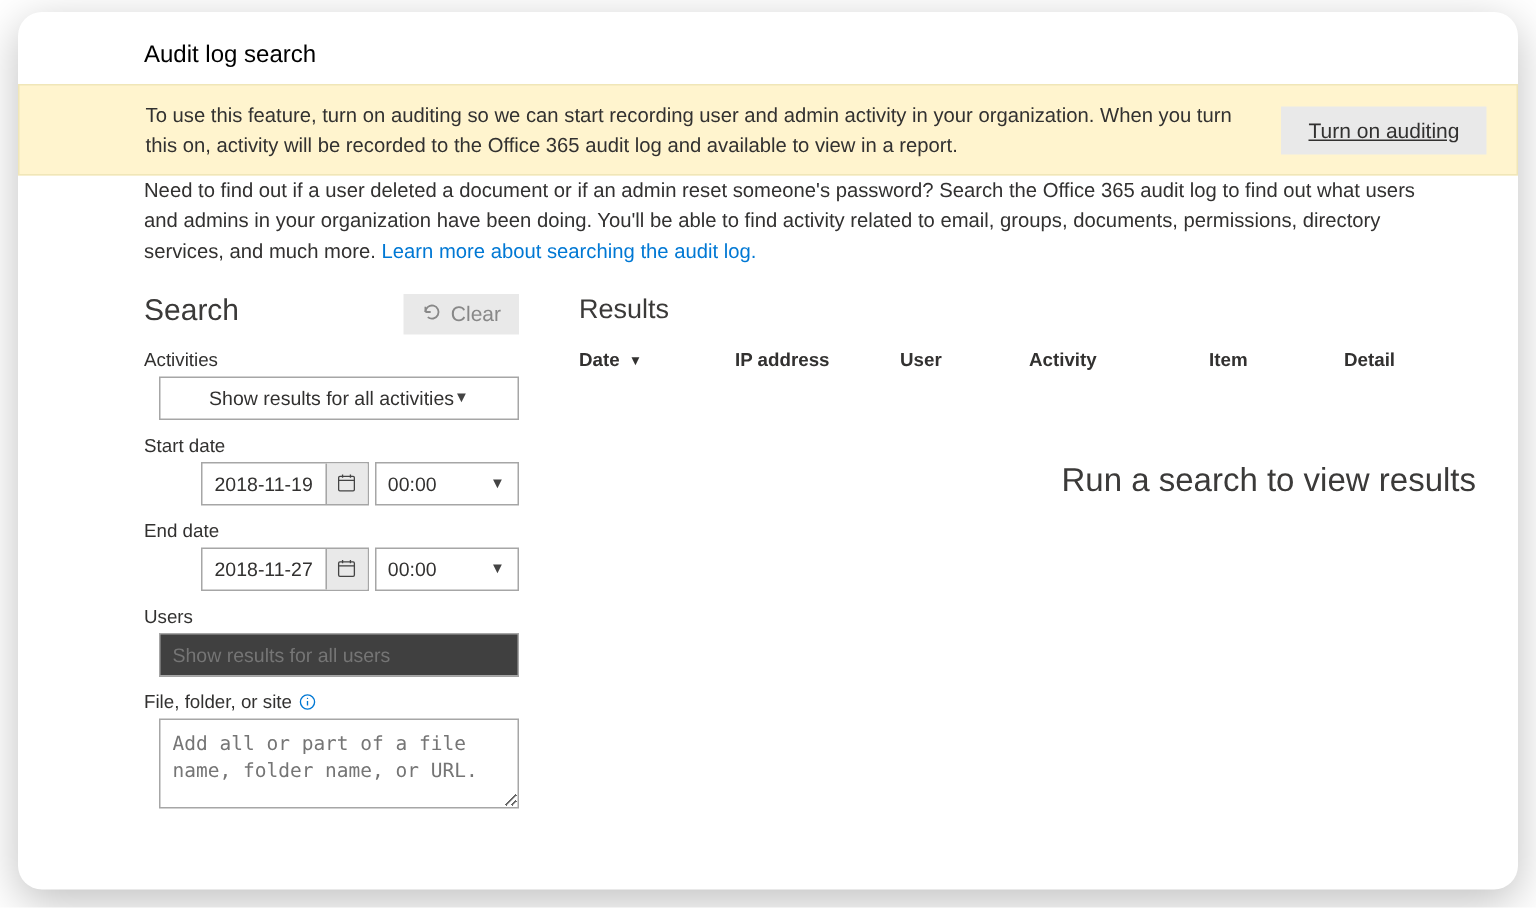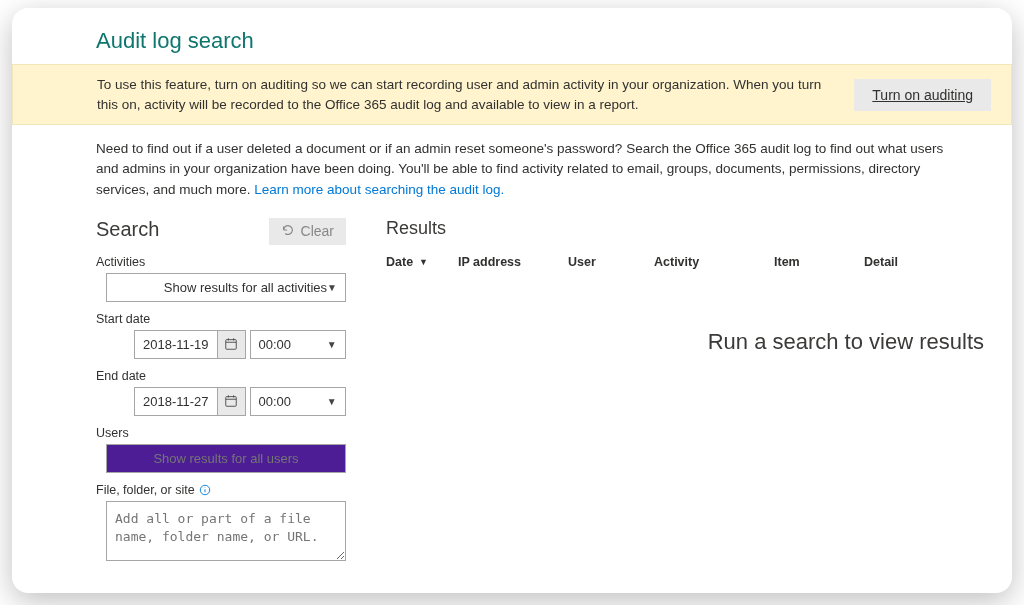--- a/index.html
+++ b/index.html
@@ -15,35 +15,34 @@
   .card {
     position: absolute;
     top: 8px; left: 12px; right: 12px; bottom: 12px;
     background: #fff;
     border-radius: 16px;
     box-shadow: 0 8px 30px rgba(0,0,0,0.25);
     overflow: hidden;
     padding: 20px 28px 20px 28px;
   }
   .page-title {
-    font-size: 22px;
+    font-size: 16px;
     font-weight: 400;
-    color: #0f766e;
+    color: #000000;
     margin: 0 0 10px 56px;
   }
   .banner {
     display: flex;
     align-items: center;
     gap: 20px;
     background: #fff4ce;
     border: 1px solid #f0e6b8;
     margin-left: -28px;
     margin-right: -28px;
     padding: 10px 20px 10px 84px;
-    margin-bottom: 14px;
   }
   .banner-text {
     flex: 1;
     font-size: 13.5px;
     line-height: 1.45;
     color: #323130;
   }
   .turn-on-btn {
     background: #e9e9e9;
     font-size: 14px;
@@ -96,21 +95,21 @@
     gap: 4px;
   }
   .info-ic { width: 12px; height: 12px; color: #0078d4; }
   .activities-dd {
     border: 1px solid #a6a6a6;
     font-size: 13px;
     padding: 6px 8px;
     margin-left: 10px;
     display: flex;
     align-items: center;
-    justify-content: flex-end;
+    justify-content: center;
     cursor: pointer;
     background: #fff;
   }
   .caret-down { font-size: 10px; color: #444; }
   .date-row { display: flex; gap: 4px; margin-left: 10px; padding-left: 28px; }
   .date-box {
     border: 1px solid #a6a6a6;
     display: flex;
     align-items: stretch;
     background: #fff;
@@ -137,22 +136,21 @@
     background: #fff;
     cursor: pointer;
   }
   .users-input {
     border: 1px solid #a6a6a6;
     font-size: 13px;
     padding: 6px 8px;
     margin-left: 10px;
     width: calc(100% - 10px);
     color: #a6a6a6;
-    background: #4c1d95;
-    text-align: center;
+    background: #404040;
   }
   .file-input {
     border: 1px solid #a6a6a6;
     font-size: 13px;
     padding: 8px 8px;
     margin-left: 10px;
     width: calc(100% - 10px);
     height: 60px;
     color: #444;
     background: #fff;
@@ -164,21 +162,21 @@
     color: #3b3a39;
     margin-bottom: 10px;
   }
   .results-header {
     display: flex;
     font-size: 12.5px;
     font-weight: 600;
     color: #323130;
     padding: 6px 0 8px 0;
   }
-  .rh-date { width: 72px; display: flex; gap: 6px; align-items: center; cursor: pointer; }
+  .rh-date { width: 104px; display: flex; gap: 6px; align-items: center; cursor: pointer; }
   .rh-ip { width: 110px; }
   .rh-user { width: 86px; }
   .rh-activity { width: 120px; }
   .rh-item { width: 90px; }
   .rh-detail { flex: 1; }
   .sort-caret { font-size: 9px; }
   .results-body {
     height: 280px;
     position: relative;
     overflow-y: scroll;

